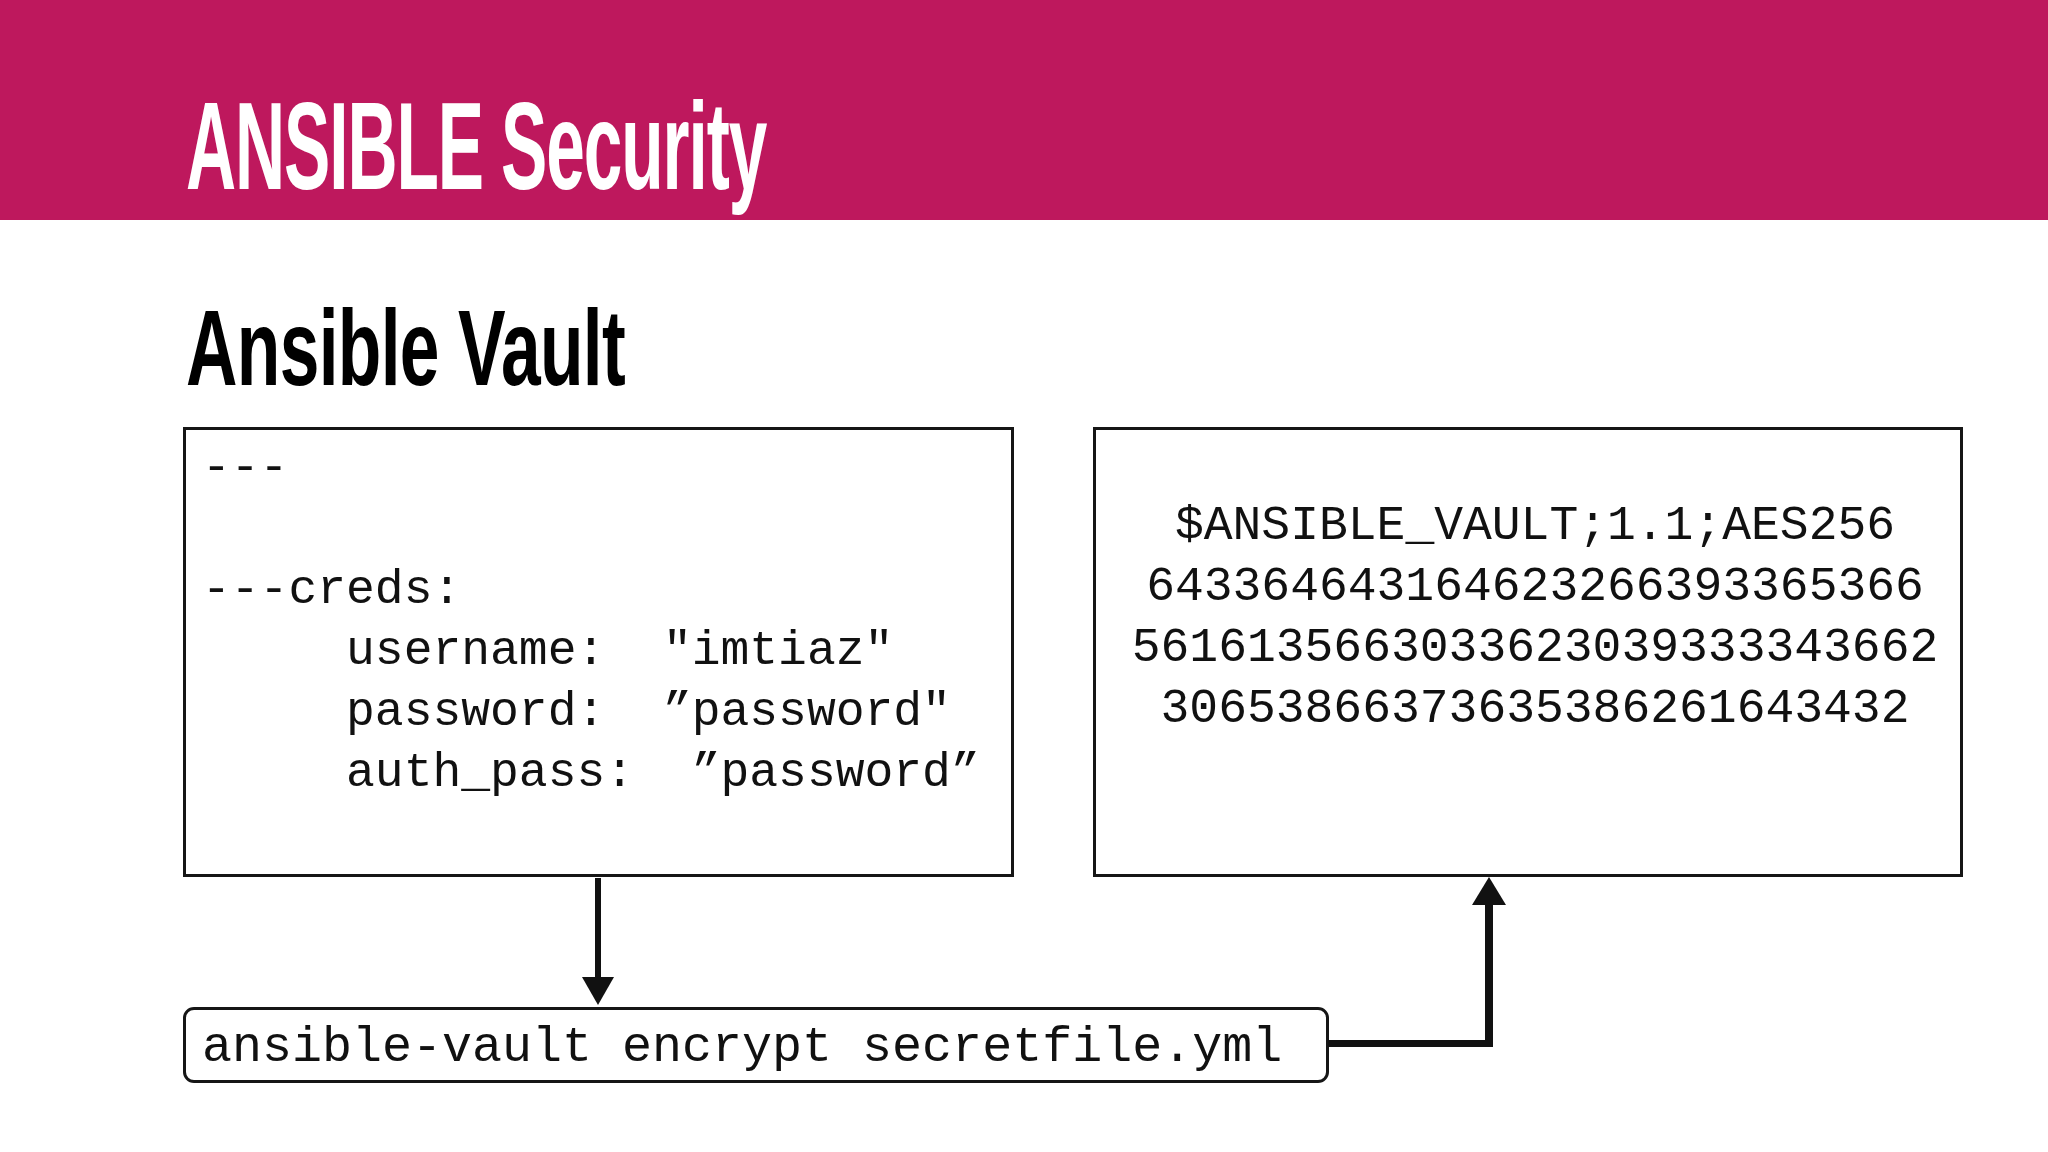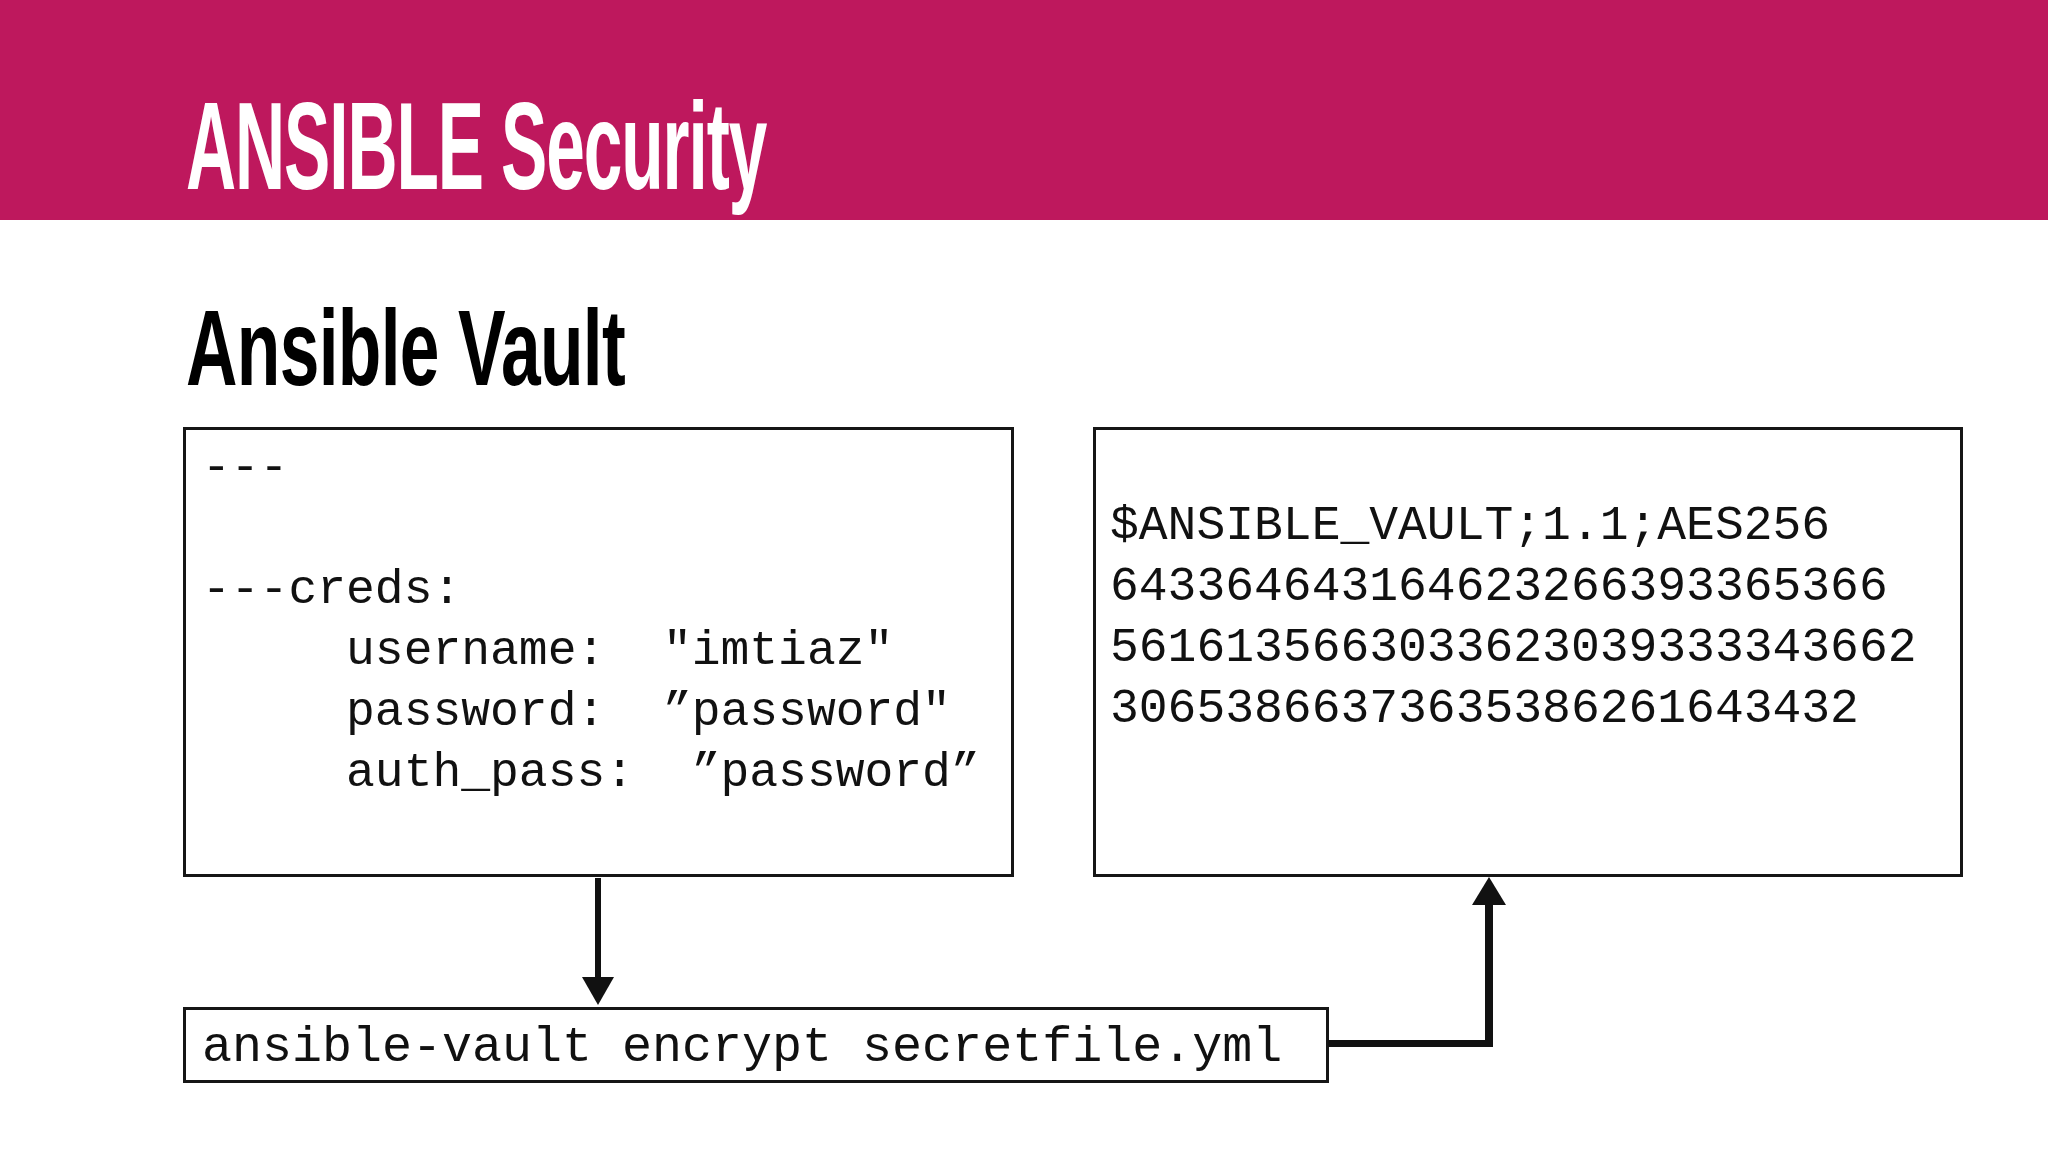--- a/index.html
+++ b/index.html
@@ -35,24 +35,24 @@
   }
   .codebox pre{
     margin:0;color:#111111;
     font-family:"Liberation Mono","DejaVu Sans Mono",monospace;
     font-size:48px;line-height:61px;white-space:pre;
   }
 
   .box-plain{left:183px;top:427px;width:831px;height:450px;}
   .box-plain pre{padding:8px 0 0 16px;}
 
-  .box-encrypted{left:1093px;top:427px;width:870px;height:450px;}
+  .box-encrypted{left:1093px;top:427px;width:870px;height:450px;text-align:center;}
   .box-encrypted pre{padding:66px 0 0 14px;}
 
-  .box-command{left:183px;top:1007px;width:1146px;height:76px;}
+  .box-command{left:183px;top:1007px;width:1146px;height:76px;border-radius:11px;}
   .box-command pre{padding:13px 0 0 16px;font-size:50px;line-height:50px;}
 
   
   .shaft{position:absolute;background:#111111;}
   .down-shaft{left:595px;top:878px;width:6px;height:100px;}
   .down-head{
     position:absolute;left:582px;top:977px;width:0;height:0;
     border-left:16px solid transparent;border-right:16px solid transparent;
     border-top:28px solid #111111;
   }

